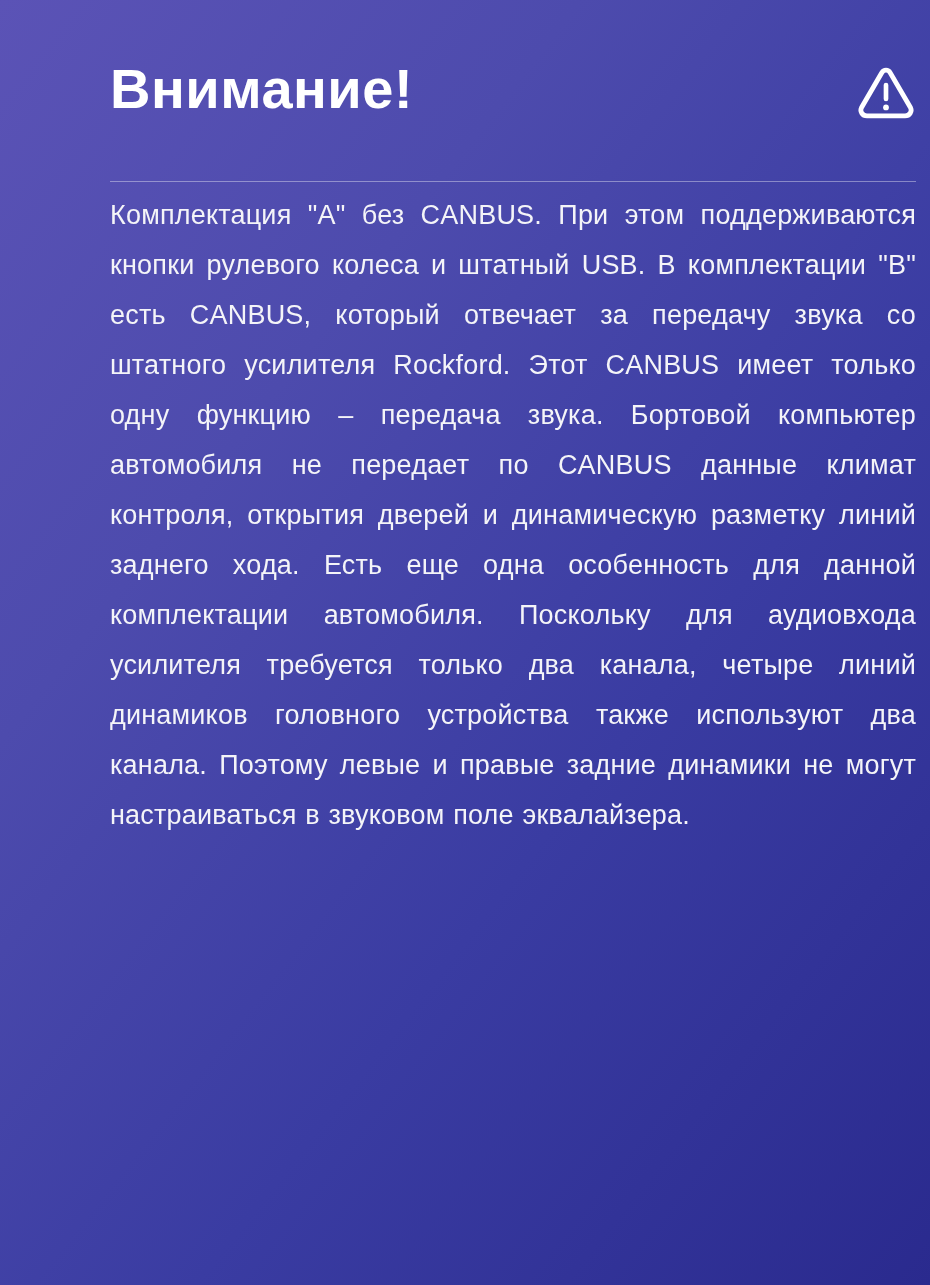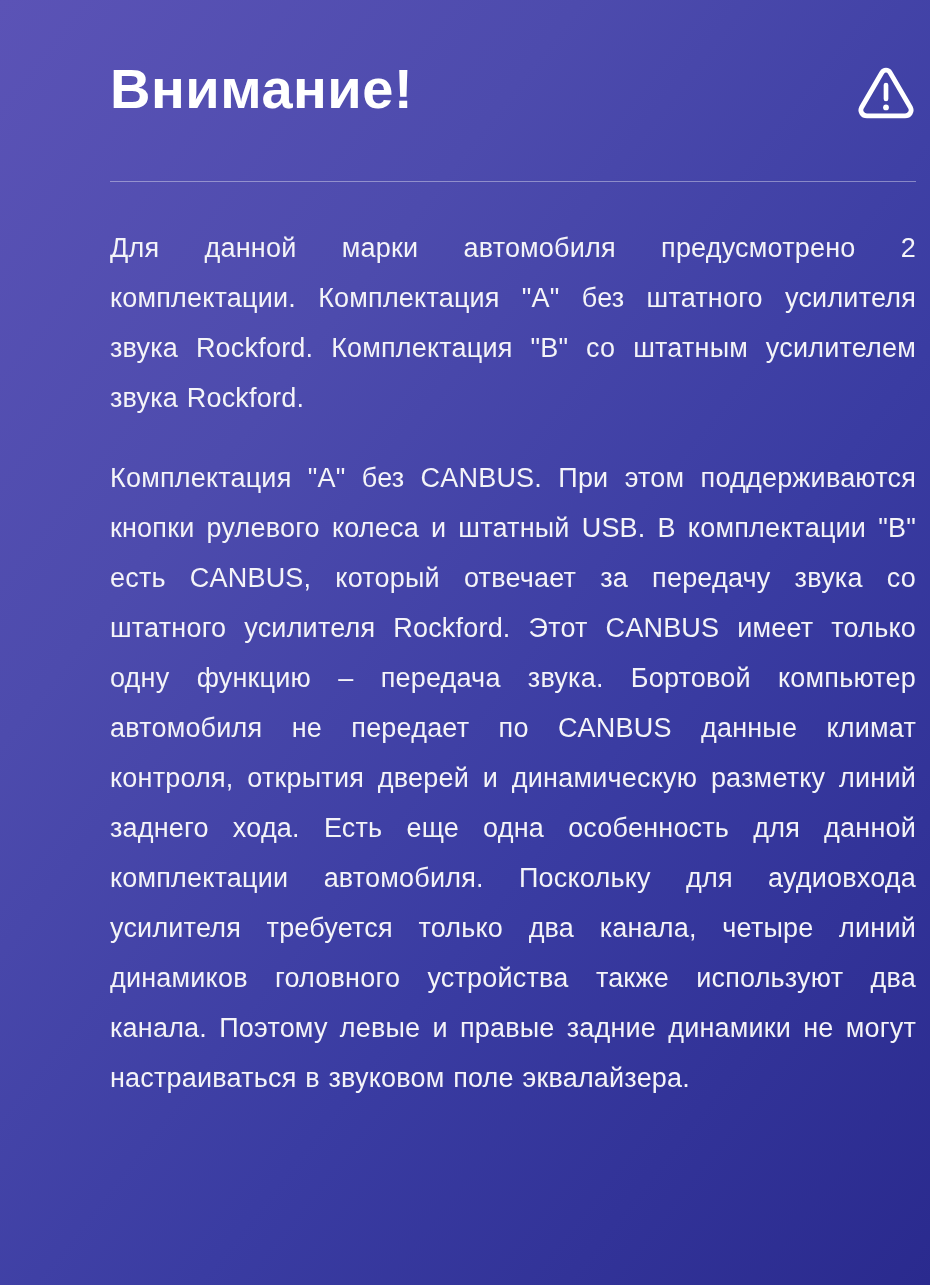--- a/index.html
+++ b/index.html
@@ -77,19 +77,18 @@
         <path d="M25.6 8.2 C27.6 4.6 32.4 4.6 34.4 8.2 L56.2 45.6 C58.3 49.8 55.4 54.6 50.4 54.6 L9.6 54.6 C4.6 54.6 1.7 49.8 3.8 45.6 Z" stroke="#ffffff" stroke-width="5.2" stroke-linejoin="round" fill="none"></path>
         <line x1="30" y1="21.5" x2="30" y2="36.5" stroke="#ffffff" stroke-width="5" stroke-linecap="round"></line>
         <circle cx="30" cy="45.5" r="3.1" fill="#ffffff"></circle>
       </svg>
     </span>
   </div>
 
   <hr class="divider">
 
   <div class="content">
-    <p class="first">Для данной марки автомобиля предусмотрено 2 комплектации. Комплектация "А" без штатного усилителя звука Rockford. Комплектация "В" со штатным усилителем звука Rockford.</p>
 
 
     <p>Комплектация "А" без CANBUS. При этом поддерживаются кнопки рулевого колеса и штатный USB. В комплектации "В" есть CANBUS, который отвечает за передачу звука со штатного усилителя Rockford. Этот CANBUS имеет только одну функцию – передача звука. Бортовой компьютер автомобиля не передает по CANBUS данные климат контроля, открытия дверей и динамическую разметку линий заднего хода. Есть еще одна особенность для данной комплектации автомобиля. Поскольку для аудиовхода усилителя требуется только два канала, четыре линий динамиков головного устройства также используют два канала. Поэтому левые и правые задние динамики не могут настраиваться в звуковом поле эквалайзера.</p>
   </div>
 
 </div>
 
 </body></html>

